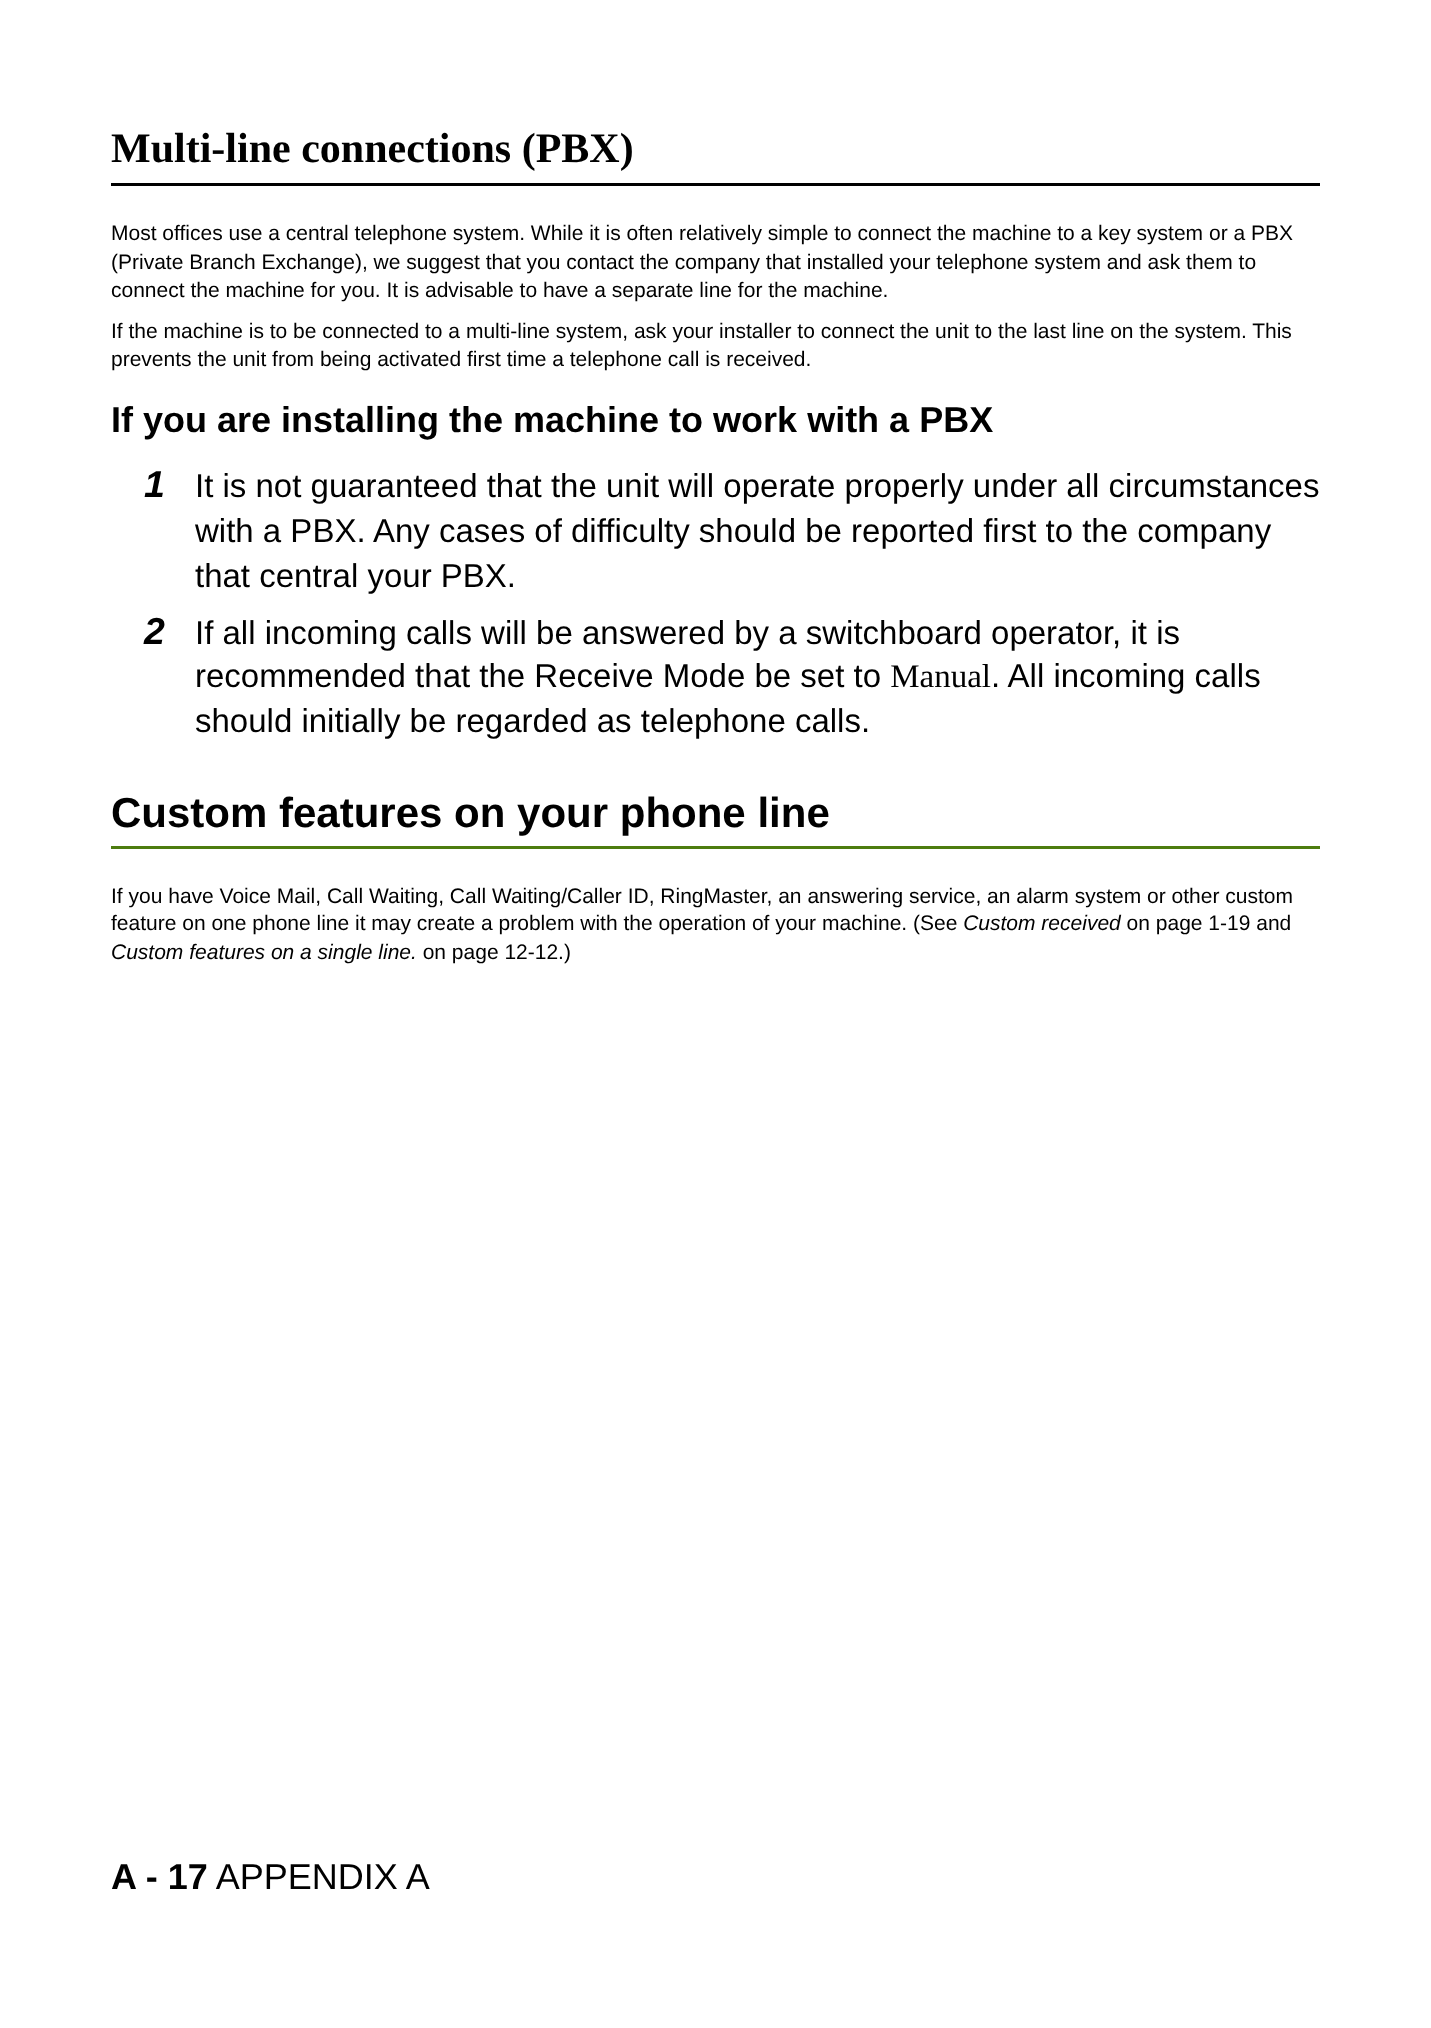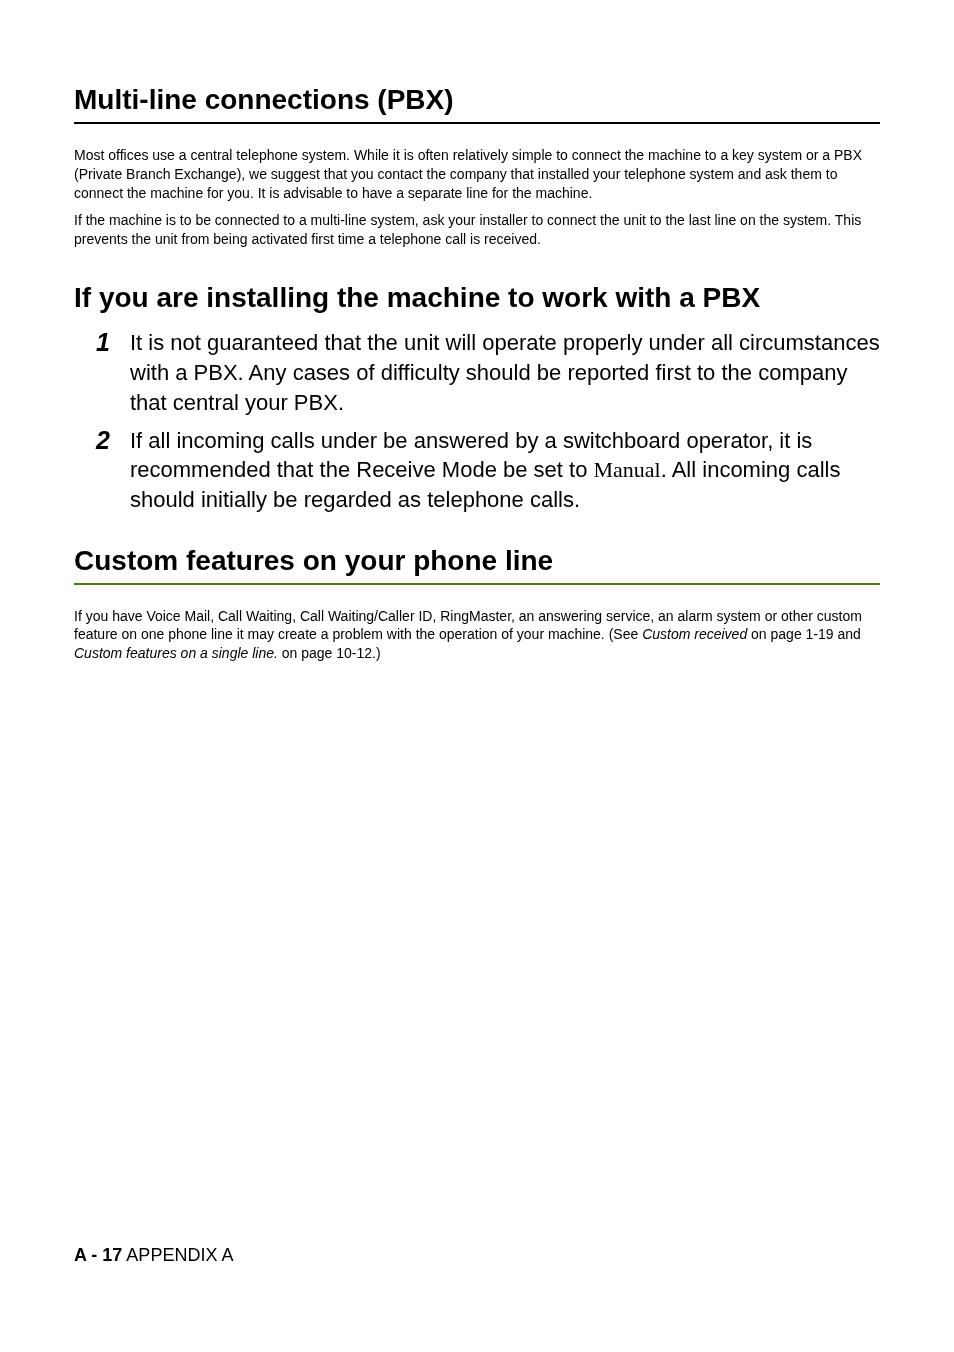--- a/index.html
+++ b/index.html
@@ -15,33 +15,34 @@
       color: #000000;
       padding: 84px 74px 0 74px;
       position: relative;
     }
     .heading-1 {
       font-size: 28px;
       font-weight: bold;
       border-bottom: 2px solid #000;
       padding-bottom: 6px;
       margin-bottom: 22px;
+      font-family: Liberation Serif, serif;
     }
     .heading-2 {
       font-size: 28px;
       font-weight: bold;
       border-bottom: 2px solid #4d7c0f;
       padding-bottom: 6px;
       margin-top: 30px;
       margin-bottom: 22px;
     }
     .heading-3 {
-      font-size: 28px;
+      font-size: 24px;
       font-weight: bold;
-      margin-top: 34px;
+      margin-top: 19px;
       margin-bottom: 14px;
     }
     .para {
       font-size: 14px;
       line-height: 1.35;
       margin-bottom: 8px;
     }
     .ordered-list {
       list-style: none;
       margin-top: 6px;
@@ -65,21 +66,21 @@
     .mono {
       font-family: Liberation Serif, serif;
     }
     .italic {
       font-style: italic;
     }
     .footer {
       position: absolute;
       bottom: 86px;
       left: 74px;
-      font-size: 18px;
+      font-size: 24px;
     }
     .footer-page {
       font-weight: bold;
     }
   </style>
 </head>
 <body>
 
 <h2 class="heading-1">Multi-line connections (PBX)</h2>
 
@@ -89,25 +90,25 @@
 
 <h3 class="heading-3">If you are installing the machine to work with a PBX</h3>
 
 <ol class="ordered-list">
   <li>
     <span class="list-number">1</span>
     <span>It is not guaranteed that the unit will operate properly under all circumstances with a PBX. Any cases of difficulty should be reported first to the company that central your PBX.</span>
   </li>
   <li>
     <span class="list-number">2</span>
-    <span>If all incoming calls under be answered by a switchboard operator, it is recommended that the Receive Mode be set to </span><span class="mono">Manual</span><span>. All incoming calls should initially be regarded as telephone calls.</span>
+    <span>If all incoming calls will be answered by a switchboard operator, it is recommended that the Receive Mode be set to </span><span class="mono">Manual</span><span>. All incoming calls should initially be regarded as telephone calls.</span>
   </li>
 </ol>
 
 <h2 class="heading-2">Custom features on your phone line</h2>
 
 <p class="para">
-  <span>If you have Voice Mail, Call Waiting, Call Waiting/Caller ID, RingMaster, an answering service, an alarm system or other custom feature on one phone line it may create a problem with the operation of your machine. (See </span><span class="italic">Custom received</span><span> on page 1-19 and </span><span class="italic">Custom features on a single line.</span><span> on page 10-12.)</span>
+  <span>If you have Voice Mail, Call Waiting, Call Waiting/Caller ID, RingMaster, an answering service, an alarm system or other custom feature on one phone line it may create a problem with the operation of your machine. (See </span><span class="italic">Custom received</span><span> on page 1-19 and </span><span class="italic">Custom features on a single line.</span><span> on page 12-12.)</span>
 </p>
 
 <div class="footer">
   <span class="footer-page">A - 17</span><span>   APPENDIX A</span>
 </div>
 
 </body></html>

